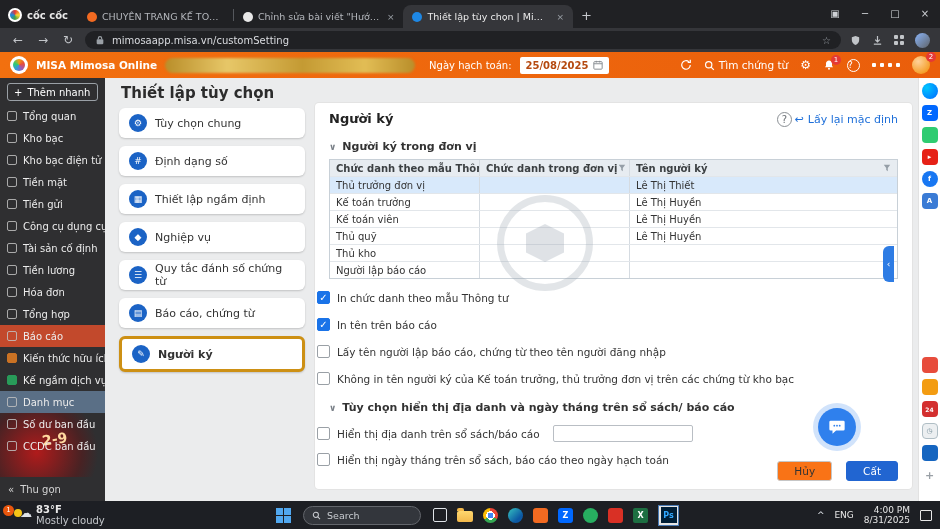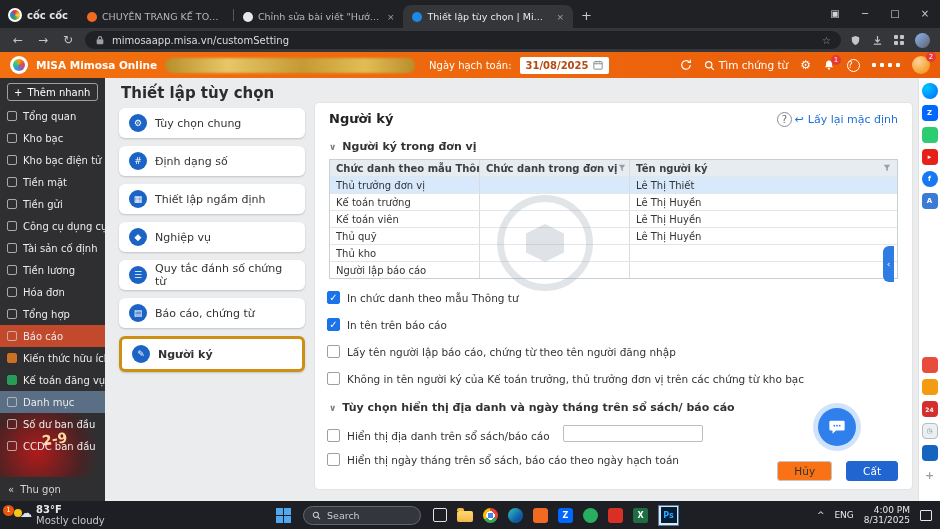--- a/index.html
+++ b/index.html
@@ -85,21 +85,21 @@
   .seccar { color:#7a8088; font-size:9px; }
   .tbl { position:absolute; top:56px; left:14px; right:14px; border:1px solid #c8d0d7; }
   .trow { display:flex; }
   .thead { background:#e7ecf1; height:16px; font-weight:bold; color:#3c4043; }
   .trow.body { height:17px; border-top:1px solid #e2e6ea; background:#fff; color:#333; }
   .trow.selrow { background:#d8e9fb; }
   .tc { padding:1px 6px; font-size:10px; display:flex; align-items:center; overflow:hidden; white-space:nowrap; }
   .c1,.c2 { width:150px; border-right:1px solid #d5dbe1; flex:none; }
   .c3 { flex:1; }
   .funnel { margin-left:auto; opacity:.6; }
-  .cbrow { position:absolute; left:12px; display:flex; gap:7px; align-items:flex-end; }
+  .cbrow { position:absolute; left:2px; display:flex; gap:7px; align-items:center; }
   .cb { width:13px; height:13px; border:1.5px solid #9aa0a6; border-radius:2px; background:#fff; flex:none; position:relative; }
   .cb.checked { background:#1a73e8; border-color:#1a73e8; }
   .cb.checked::after { content:"✓"; position:absolute; inset:0; color:#fff; font-size:10px; line-height:12px; text-align:center; }
   .cblabel { font-size:10.5px; color:#333; }
   .dinput { width:140px; height:17px; border:1px solid #b9bec4; border-radius:2px; background:#fff; margin-left:6px; font-size:10px; padding:0 4px; }
   .dfoot { position:absolute; bottom:8px; right:14px; display:flex; gap:14px; }
   .btn { height:20px; padding:0 16px; border-radius:3px; font-size:10.5px; display:flex; align-items:center; }
   .btn-cancel { background:#f97316; border:1px solid #c6c6c6; color:#333; }
   .btn-save { background:#2165d1; color:#fff; border:1px solid #2165d1; }
   .wmark { position:absolute; top:92px; left:182px; width:96px; height:96px; border:7px solid rgba(150,160,172,.28); border-radius:50%; pointer-events:none; }
@@ -213,21 +213,21 @@
   </div>
 
   <div id="appheader">
     <span class="logo-circle">
         <span class="logo-inner"></span>
       </span>
     <span class="logo-text">MISA Mimosa Online</span>
     <span class="blurpill"></span>
     <span class="datelabel">Ngày hạch toán:</span>
     <span class="datechip">
-      <span>31/08/2025</span>
+      <span>25/08/2025</span>
       <svg width="10" height="10" viewBox="0 0 12 12">
           <rect x="1" y="2" width="10" height="9" rx="1" fill="none" stroke="#8a8f94" stroke-width="1.2"></rect>
           <path d="M1 4.5h10M4 1v2M8 1v2" stroke="#8a8f94" stroke-width="1.2"></path>
         </svg>
     </span>
     <div class="hicons">
       <span class="hico">
         <svg width="12" height="12" viewBox="0 0 14 14">
             <path d="M12 7a5 5 0 1 1-1.7-3.8" fill="none" stroke="#fff" stroke-width="1.4"></path>
             <path d="M12 1v3h-3" fill="none" stroke="#fff" stroke-width="1.4"></path>
@@ -314,21 +314,21 @@
       <div class="sitem orange">
           <span class="sico"></span>
           <span>Báo cáo</span>
         </div>
       <div class="sitem">
           <span class="sico amber"></span>
           <span>Kiến thức hữu ích</span>
         </div>
       <div class="sitem">
           <span class="sico green"></span>
-          <span>Kế toán đăng vụ</span>
+          <span>Kế ngầm dịch vụ</span>
         </div>
       <div class="sitem selected">
           <span class="sico"></span>
           <span>Danh mục</span>
         </div>
       <div class="sitem">
           <span class="sico"></span>
           <span>Số dư ban đầu</span>
         </div>
       <div class="sitem">

